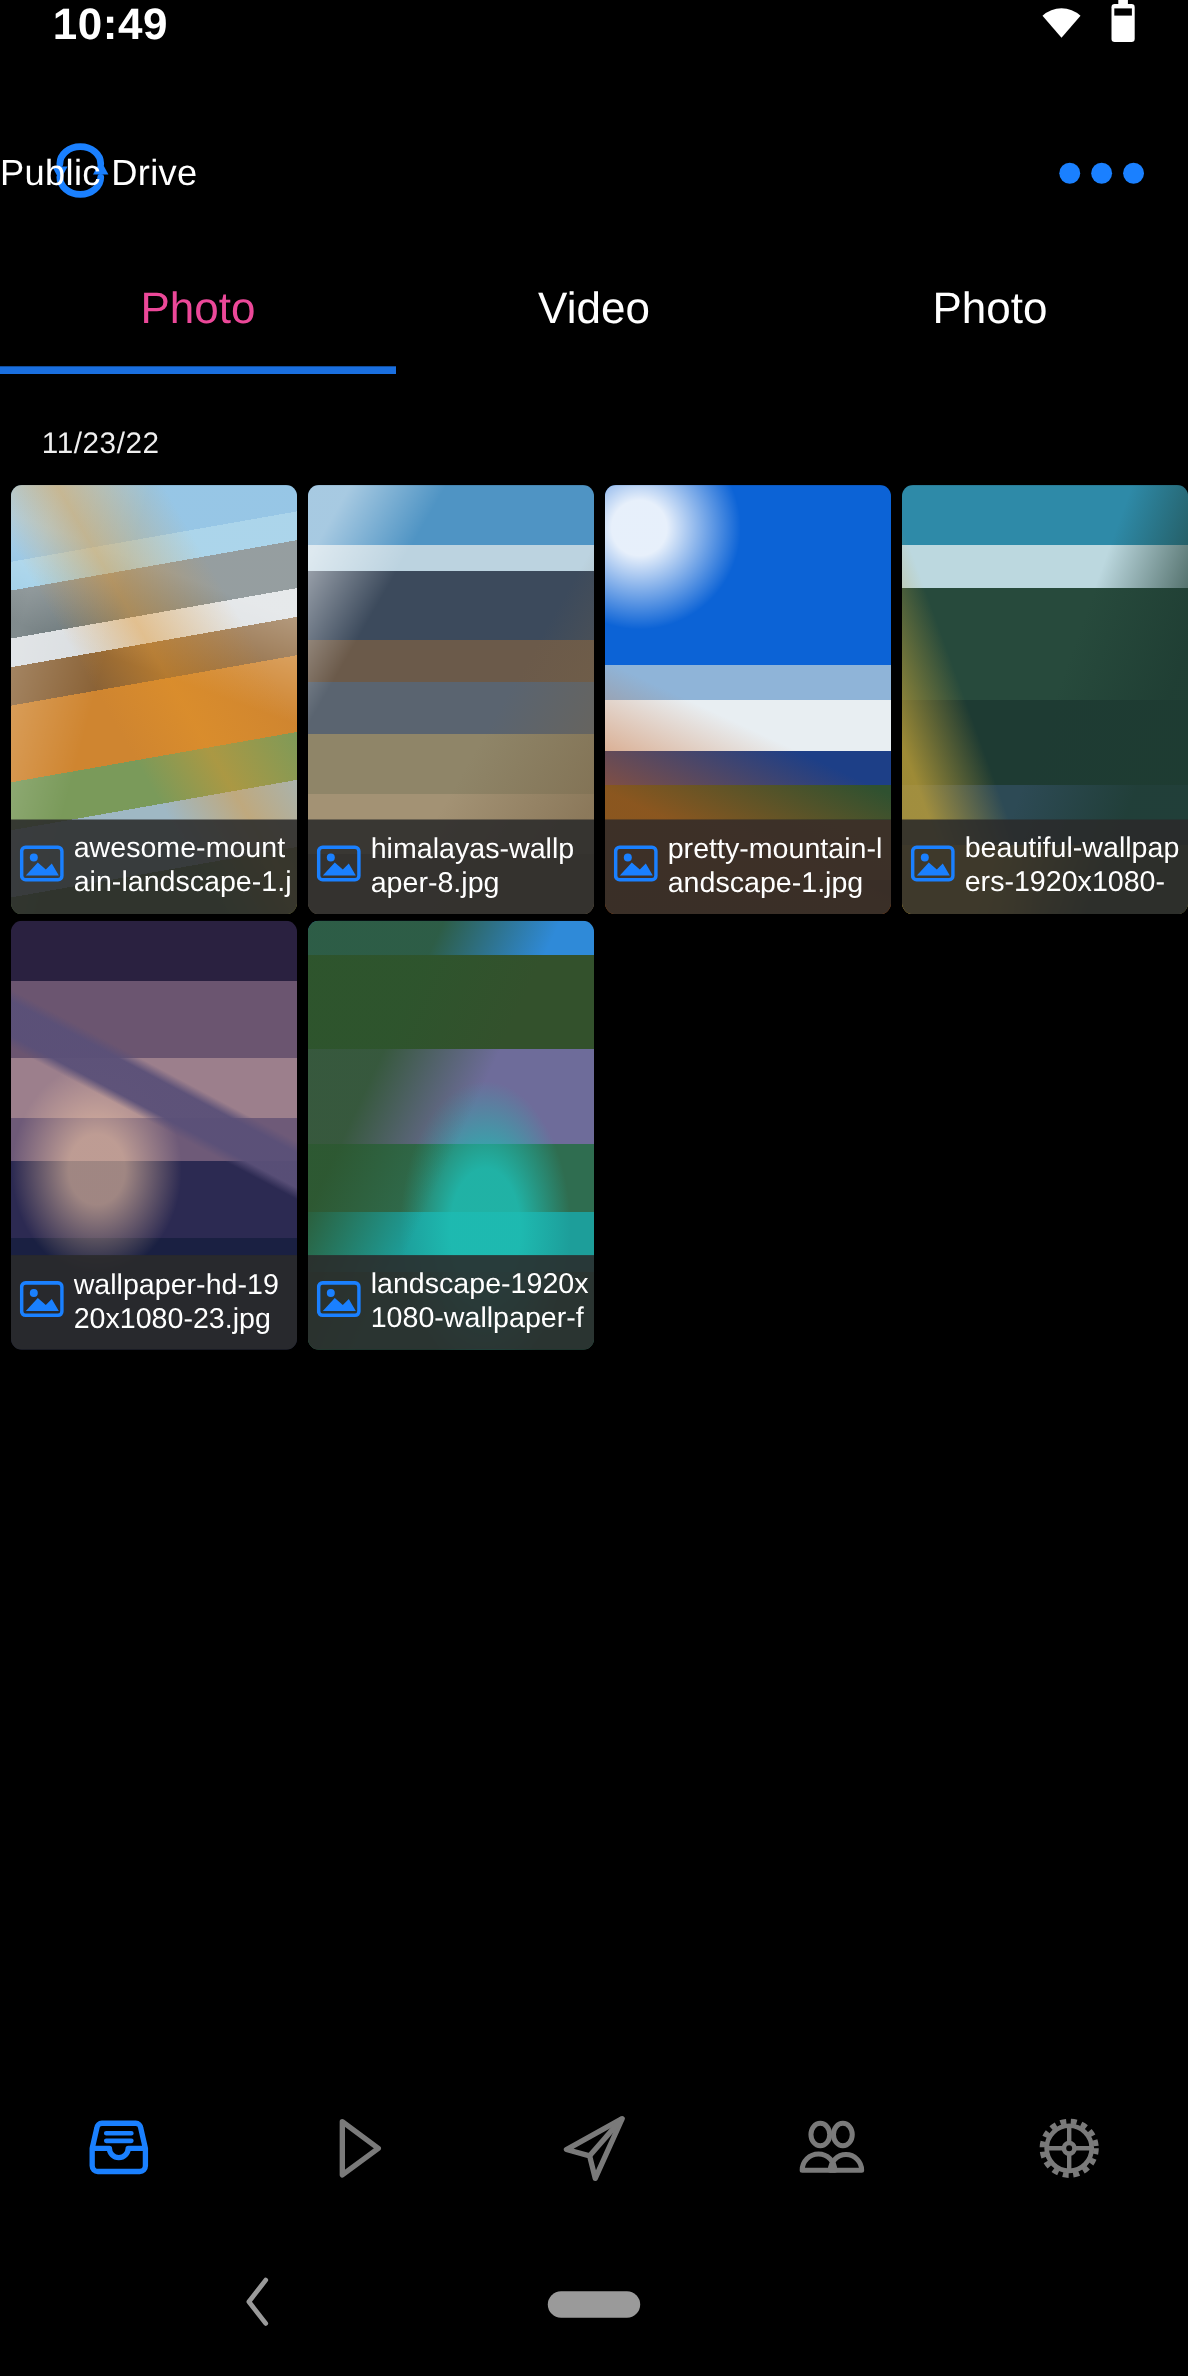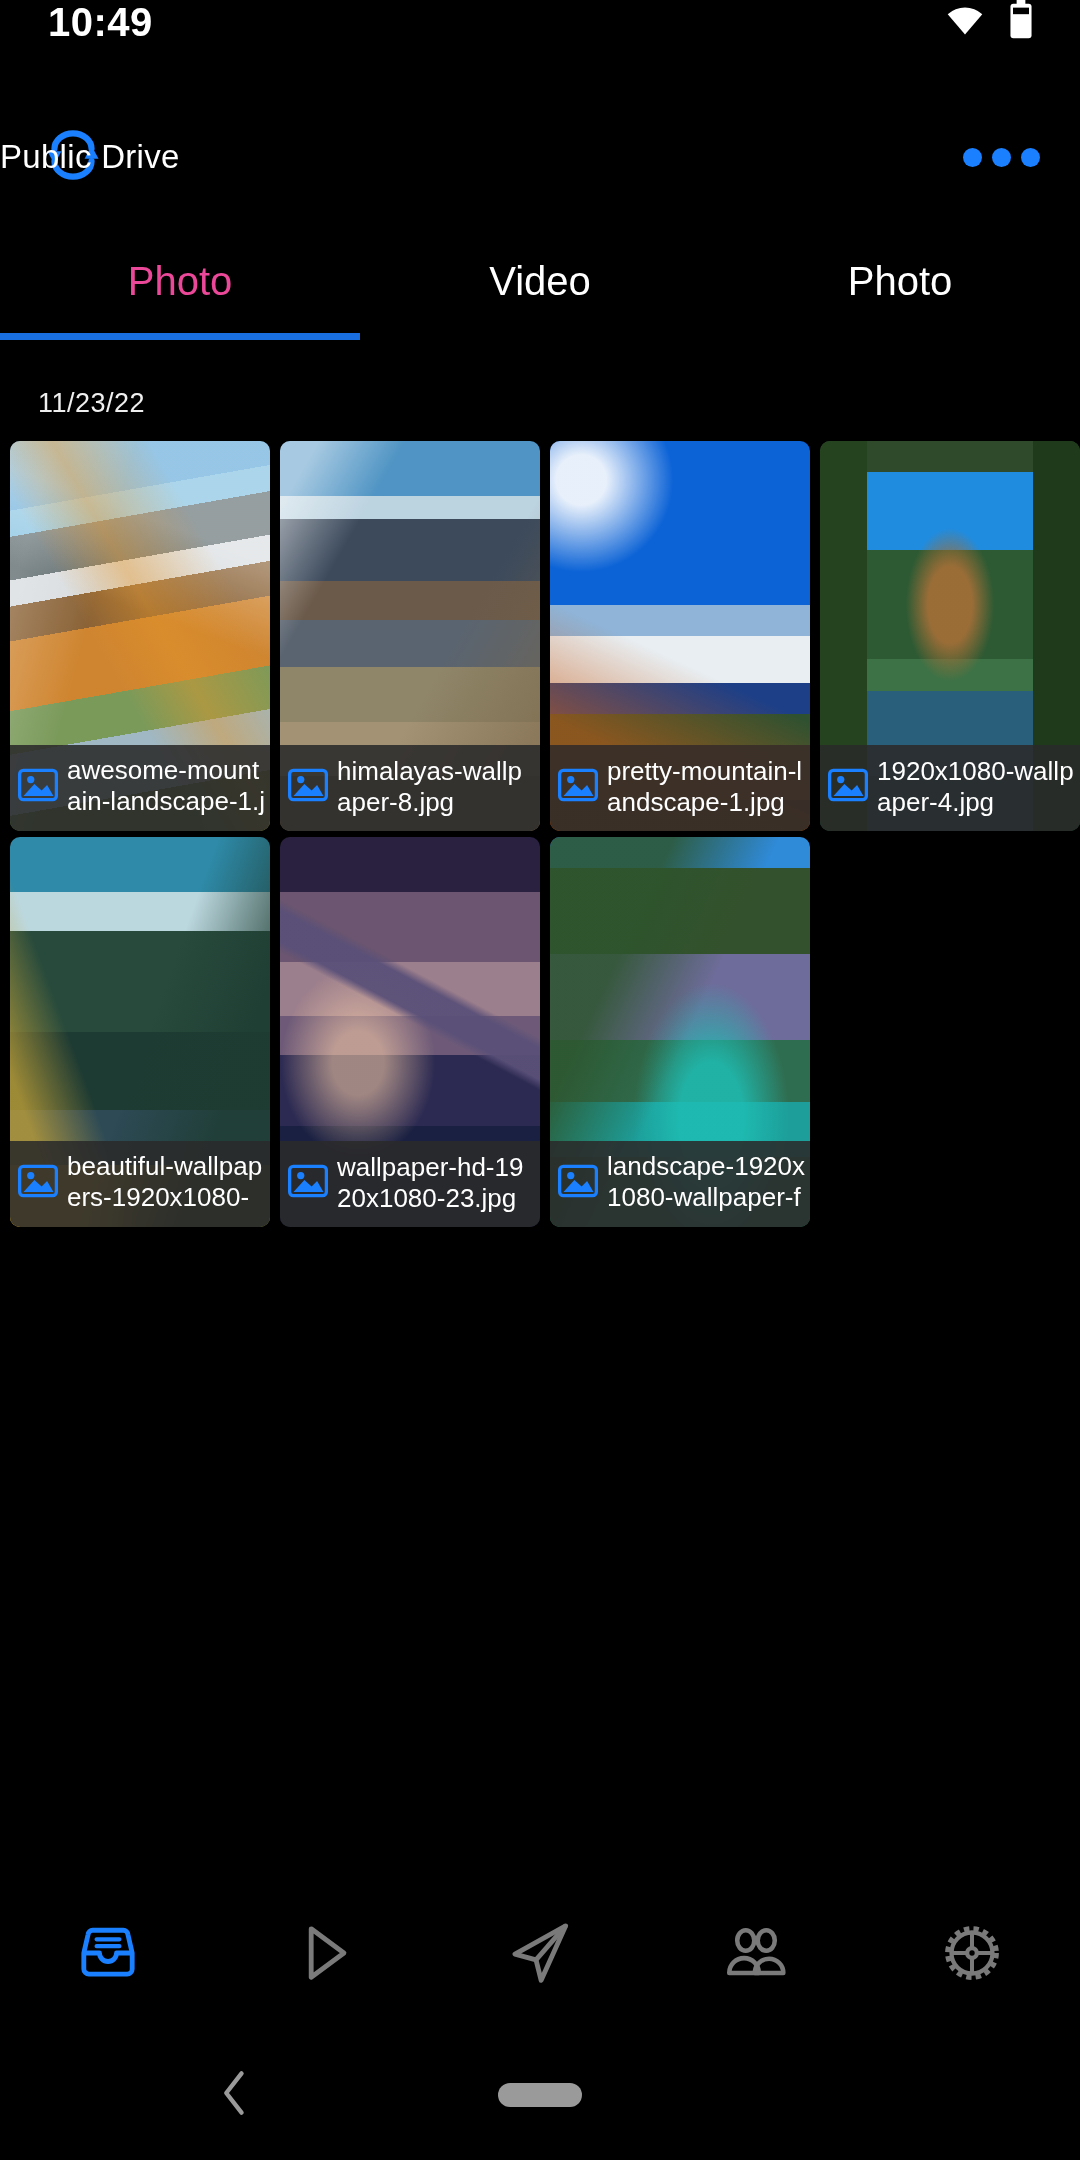--- a/index.html
+++ b/index.html
@@ -286,35 +286,20 @@
         <svg width="40" height="34" viewBox="0 0 22 18">
             <rect x="0.9" y="0.9" width="20.2" height="16.2" rx="2" fill="none" stroke="#1a80ff" stroke-width="1.8"></rect>
             <circle cx="7" cy="6" r="2" fill="#1a80ff"></circle>
             <path d="M3 15 L9 8.5 L13 12 L16 9 L19.5 15 Z" fill="#1a80ff"></path>
           </svg>
       </span>
       <span class="fname">pretty-mountain-landscape-1.jpg</span>
     </div>
   </div>
 
-  <div class="cell">
-    <div class="thumb">
-        <div class="art art-d"></div>
-      </div>
-    <div class="label">
-      <span class="pic-icon">
-        <svg width="40" height="34" viewBox="0 0 22 18">
-            <rect x="0.9" y="0.9" width="20.2" height="16.2" rx="2" fill="none" stroke="#1a80ff" stroke-width="1.8"></rect>
-            <circle cx="7" cy="6" r="2" fill="#1a80ff"></circle>
-            <path d="M3 15 L9 8.5 L13 12 L16 9 L19.5 15 Z" fill="#1a80ff"></path>
-          </svg>
-      </span>
-      <span class="fname">1920x1080-wallpaper-4.jpg</span>
-    </div>
-  </div>
 
   <div class="cell">
     <div class="thumb">
         <div class="art art-e"></div>
       </div>
     <div class="label">
       <span class="pic-icon">
         <svg width="40" height="34" viewBox="0 0 22 18">
             <rect x="0.9" y="0.9" width="20.2" height="16.2" rx="2" fill="none" stroke="#1a80ff" stroke-width="1.8"></rect>
             <circle cx="7" cy="6" r="2" fill="#1a80ff"></circle>

